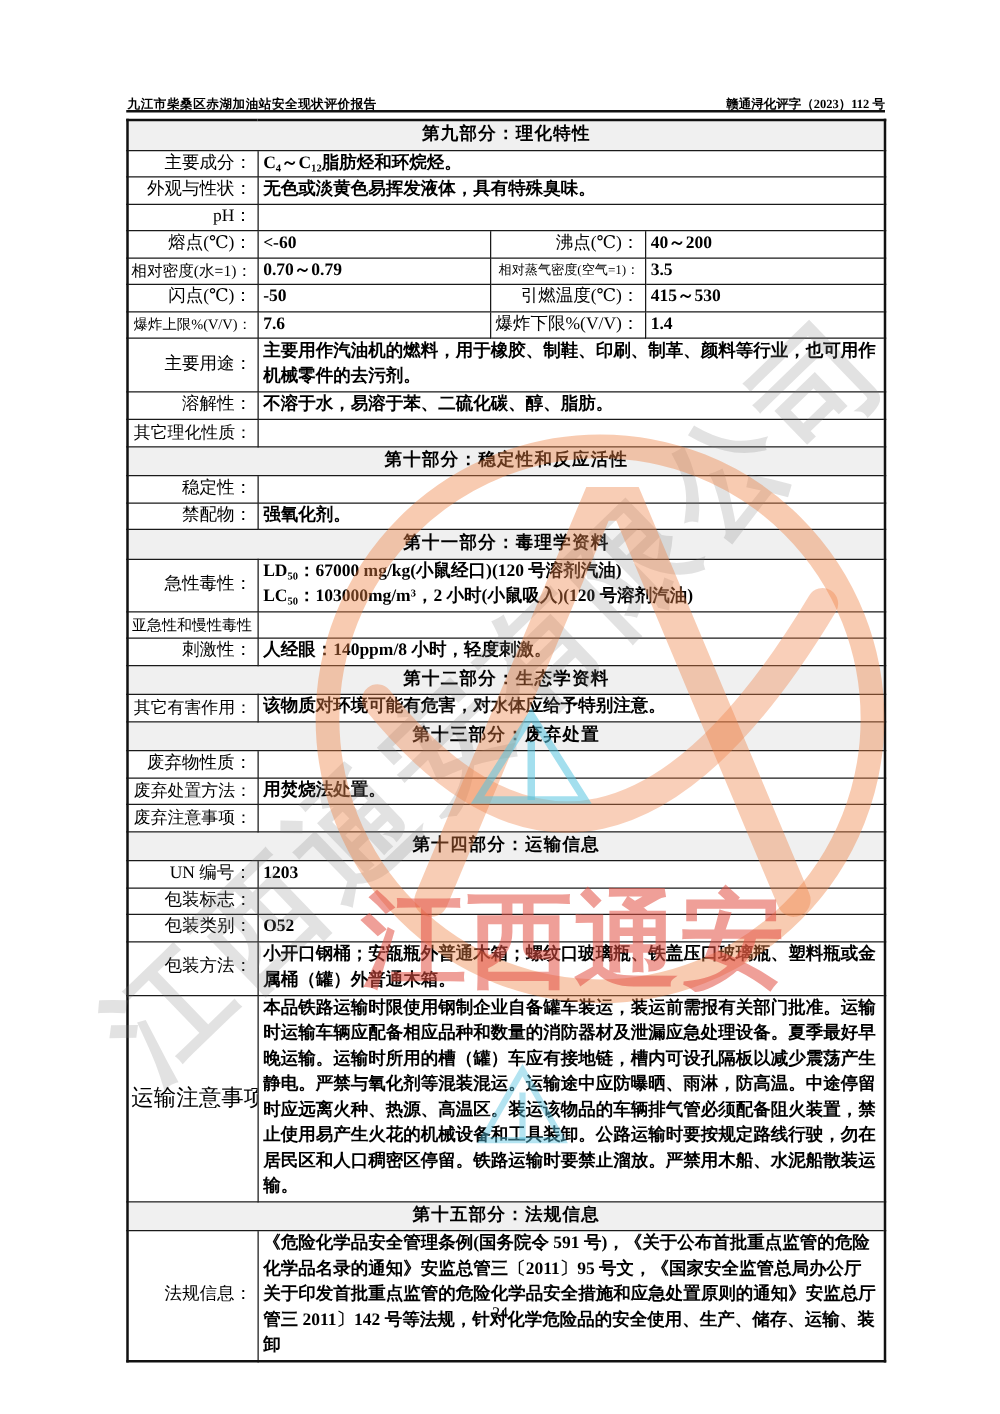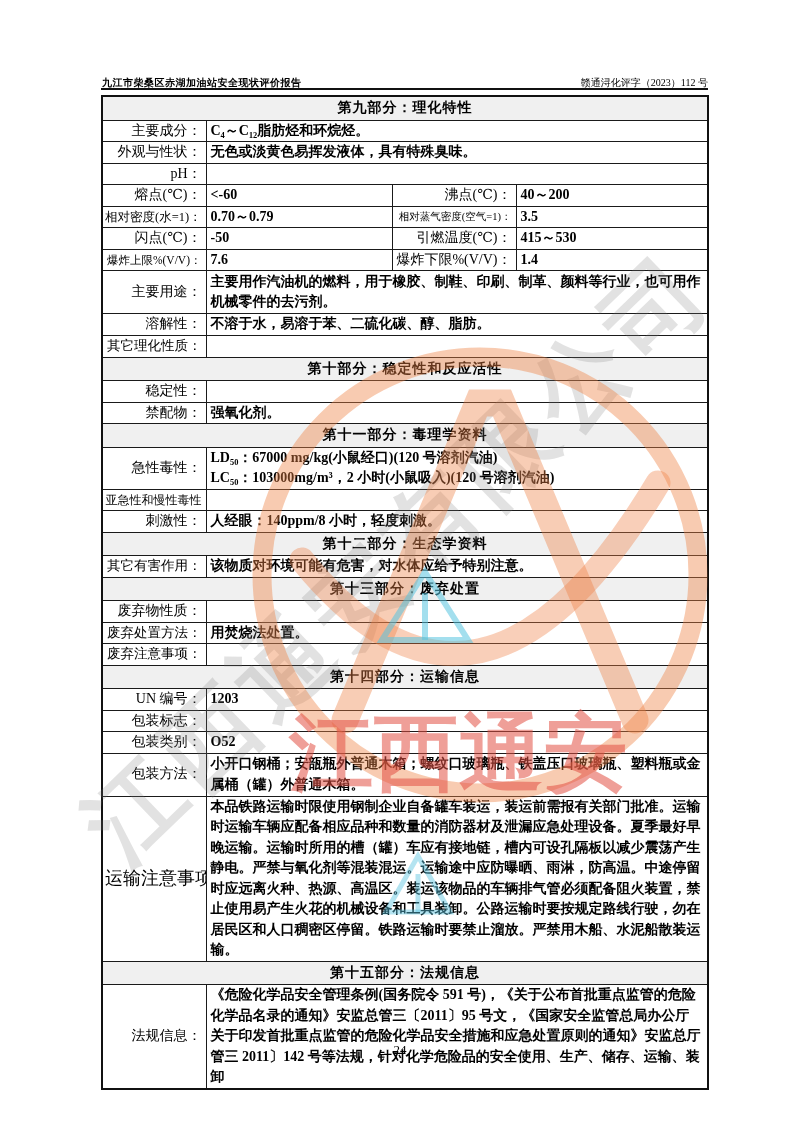--- a/index.html
+++ b/index.html
@@ -3,21 +3,21 @@
 <meta charset="utf-8">
 <style>
   html,body{margin:0;padding:0;background:#ffffff;}
   .page{
     position:relative;width:800px;height:1131px;background:#ffffff;overflow:hidden;
     font-family:"Liberation Serif","DejaVu Serif",serif;color:#000;
   }
   
   .hdr{position:absolute;left:101px;top:76px;width:607px;height:20px;font-size:10px;}
   .hdr .hl{position:absolute;left:1px;top:0;font-weight:600;letter-spacing:.5px;}
-  .hdr .hr{position:absolute;right:0;top:0;font-weight:400;}
+  .hdr .hr{position:absolute;right:0;top:0;font-weight:700;}
   .hdr-rule{position:absolute;left:101px;top:88px;width:607px;height:2px;background:#111;}
   
   .tbl-wrap{position:absolute;left:101px;top:95px;width:607px;z-index:2;}
   table.msds{border-collapse:collapse;table-layout:fixed;width:606px;border:2px solid #111;}
   table.msds td{
     border:1px solid #1a1a1a;font-size:14px;line-height:20.5px;
     vertical-align:middle;overflow:hidden;
   }
   td.sec{
     background:#f0f0f0;text-align:center;font-weight:700;font-size:15px;

